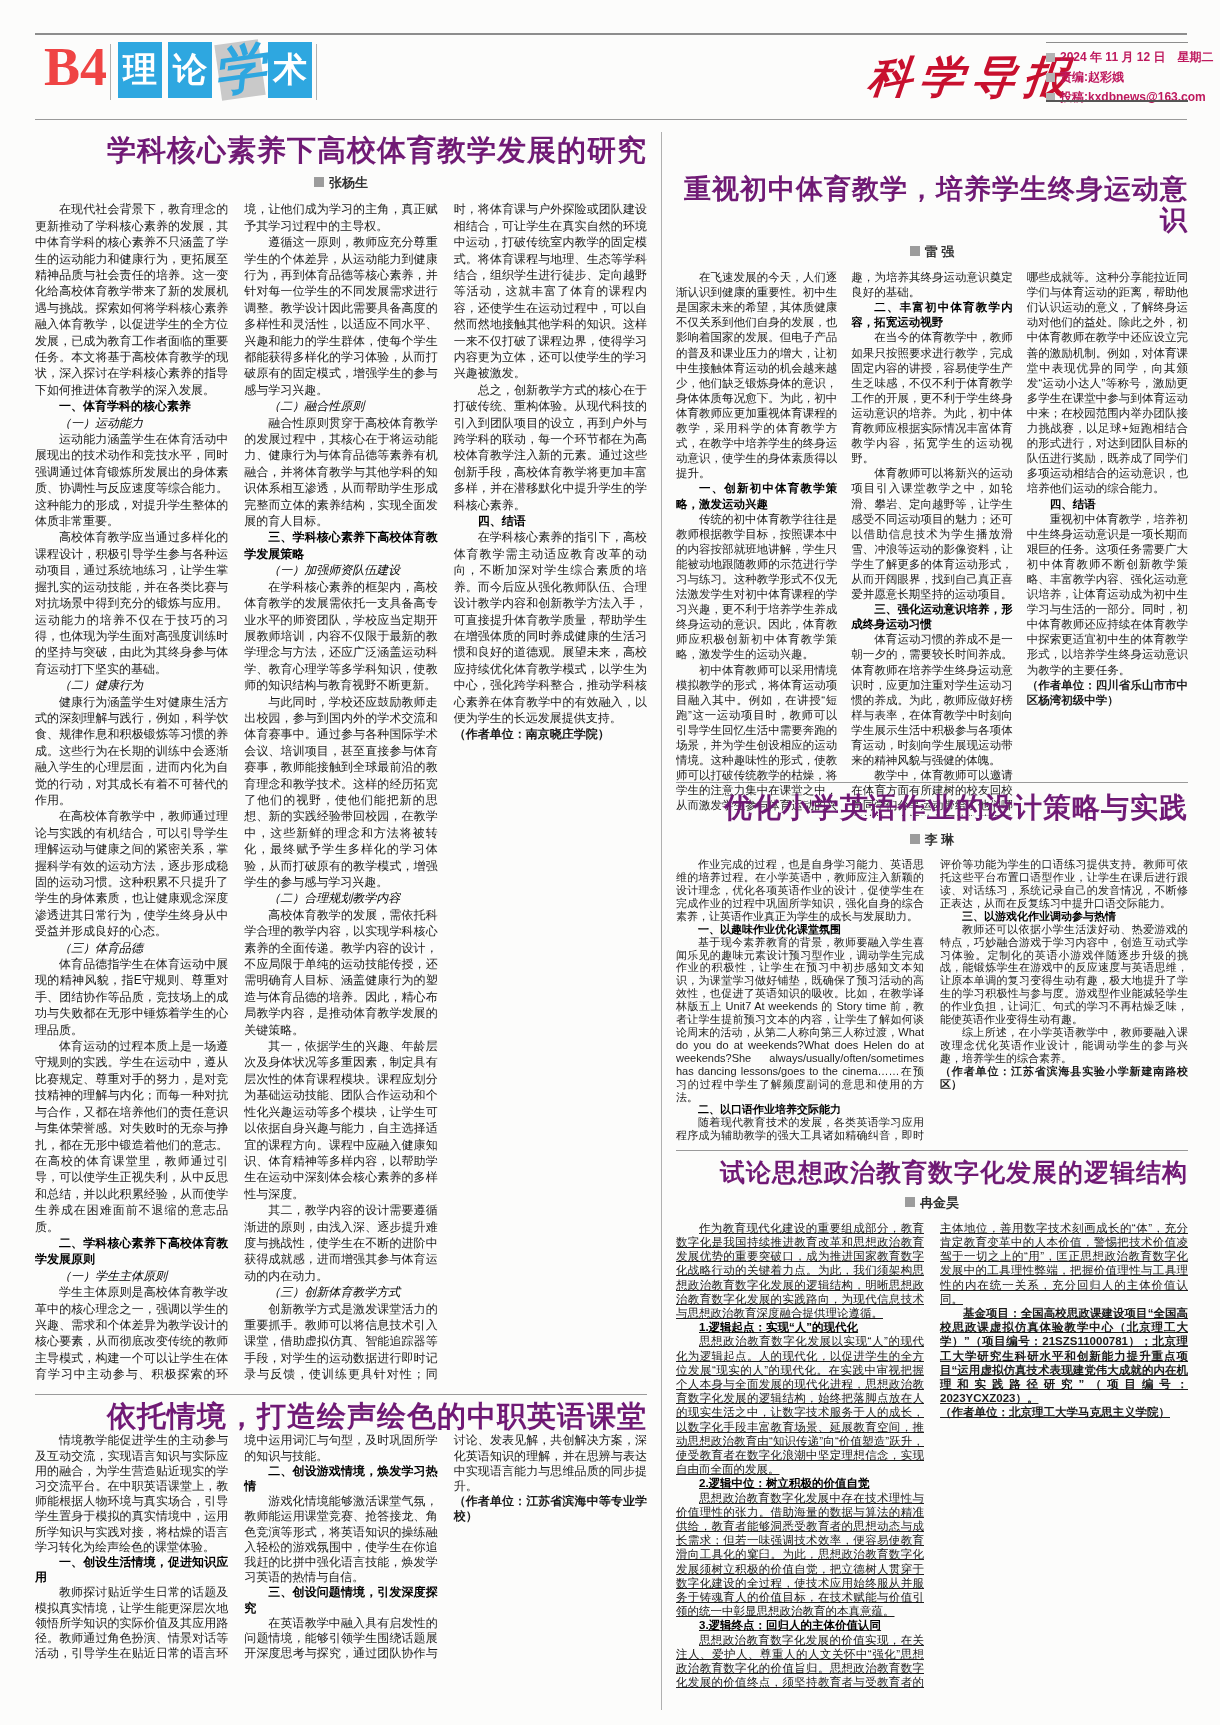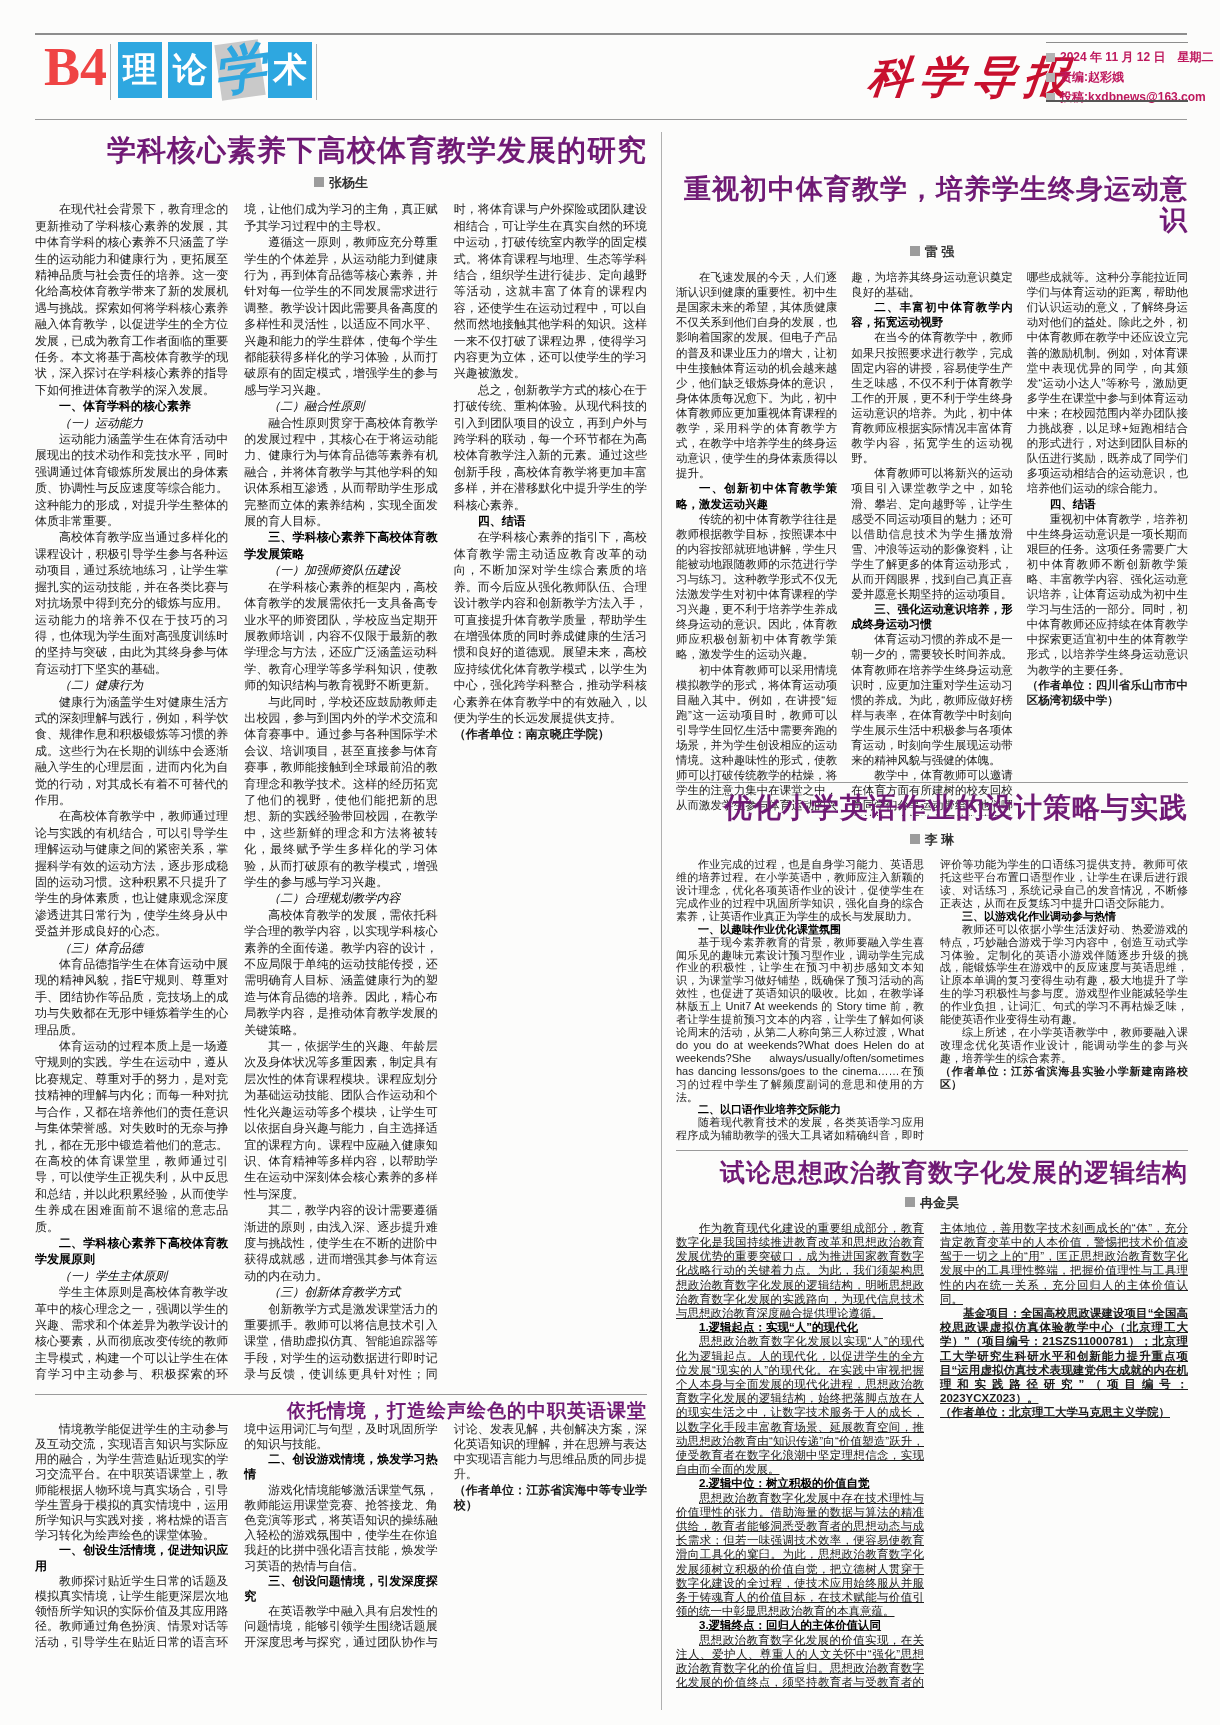--- a/index.html
+++ b/index.html
@@ -59,21 +59,21 @@
 
   
   #art1 .a-title{font-size:29px;}
   #art1 .body{column-count:3;column-gap:16px;height:1182px;font-size:12px;line-height:16.4px;}
   #art2 .a-title{font-size:27px;}
   #art2 .body{column-count:3;column-gap:14px;height:572px;font-size:11.5px;line-height:15.1px;}
   #art3 .a-title{font-size:28px;}
   #art3 .body{column-count:2;column-gap:16px;height:292px;font-size:11px;line-height:12.9px;}
   #art4 .a-title{font-size:25px;}
   #art4 .body{column-count:2;column-gap:16px;height:480px;font-size:11.5px;line-height:14.2px;text-decoration:underline;}
-  #art5 .a-title{font-size:19px;}
+  #art5 .a-title{font-size:29px;}
   #art5 .body{column-count:3;column-gap:16px;height:240px;font-size:12px;line-height:15.2px;}
 </style>
 </head>
 <body>
 
 <div class="hline" style="left:35px;top:33px;width:1152px;height:2px;background:#8d8d8d;"></div>
 
 <div class="abs" id="page-num">B4</div>
 <div class="vline" style="left:110px;top:44px;height:56px;"></div>
 

